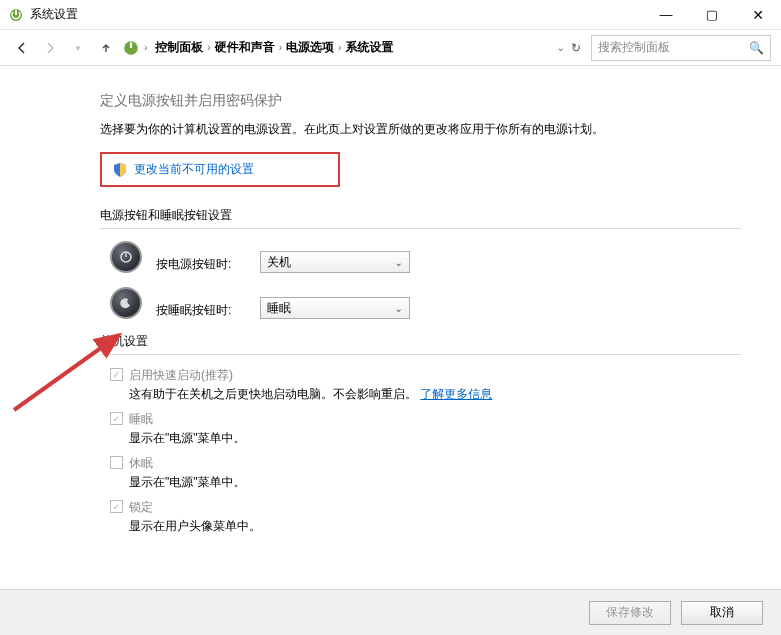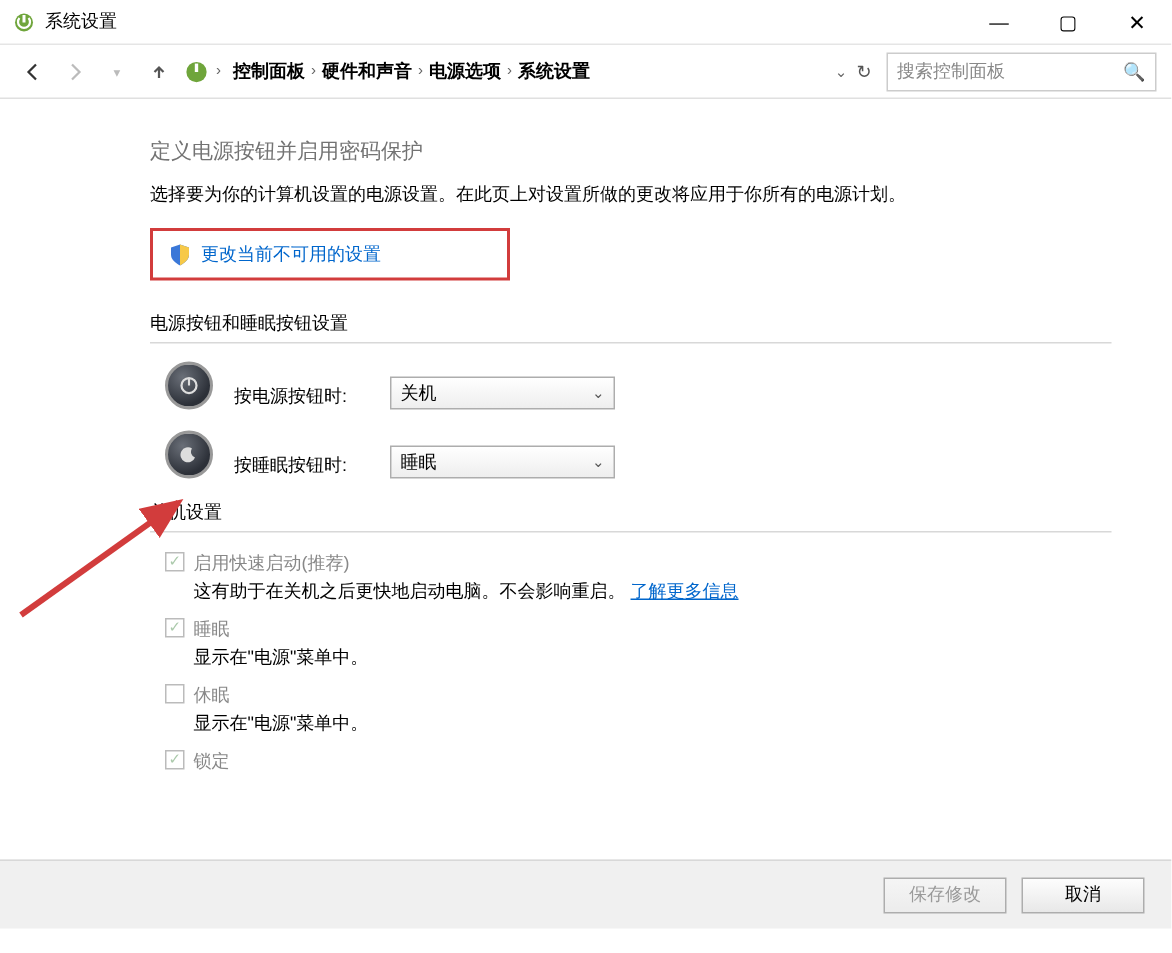--- a/index.html
+++ b/index.html
@@ -34,21 +34,21 @@
   .select { width:150px; height:22px; border:1px solid #adadad; background:linear-gradient(#fff,#eee); font-size:12px; padding:0 6px; display:flex; align-items:center; justify-content:space-between; }
   .select .chev { font-size:10px; color:#555; }
   .check-row { display:flex; align-items:flex-start; gap:6px; margin:6px 0 2px 10px; font-size:12px; }
   .check { width:13px; height:13px; border:1px solid #888; display:flex; align-items:center; justify-content:center; margin-top:1px; flex-shrink:0; }
   .check.checked::after { content:"✓"; font-size:10px; color:#1a7f1a; line-height:1; }
   .check.dimmed { border-color:#bbb; }
   .check.dimmed.checked::after { color:#aac9aa; }
   .check-label { color:#000; }
   .check-label.dim { color:#888; }
   .check-desc { font-size:12px; color:#000; margin:2px 0 8px 29px; }
-  .footer { position:absolute; bottom:16px; left:0; right:0; height:46px; background:#f0f0f0; border-top:1px solid #d8d8d8; display:flex; align-items:center; justify-content:flex-end; gap:10px; padding:0 18px; }
+  .footer { position:absolute; bottom:0; left:0; right:0; height:46px; background:#f0f0f0; border-top:1px solid #d8d8d8; display:flex; align-items:center; justify-content:flex-end; gap:10px; padding:0 18px; }
   .btn { min-width:82px; height:24px; border:1px solid #adadad; background:linear-gradient(#fdfdfd,#e8e8e8); font-size:12px; display:flex; align-items:center; justify-content:center; }
   .btn.disabled { color:#9a9a9a; background:linear-gradient(#f5f5f5,#ececec); }
   .arrow-anno { position:absolute; left:4px; top:290px; pointer-events:none; }
   .learn-link { color:#0066cc; text-decoration:underline; }
 </style>
 </head>
 <body>
 
 <div class="titlebar">
   <svg class="icon" viewBox="0 0 16 16">
@@ -166,20 +166,21 @@
   <div class="check-row">
     <div class="check dimmed"></div>
     <span class="check-label dim">休眠</span>
   </div>
   <div class="check-desc">显示在"电源"菜单中。</div>
 
   <div class="check-row">
     <div class="check checked dimmed"></div>
     <span class="check-label dim">锁定</span>
   </div>
+  <div class="check-desc">显示在用户头像菜单中。</div>
 </div>
 
 <svg class="arrow-anno" width="140" height="130">
   <defs>
     <marker id="ah" markerWidth="8" markerHeight="8" refX="6" refY="3" orient="auto">
       <path d="M0,0 L7,3 L0,6 Z" fill="#d23c3c"></path>
     </marker>
   </defs>
   <line x1="10" y1="120" x2="115" y2="45" stroke="#d23c3c" stroke-width="4" marker-end="url(#ah)"></line>
 </svg>

